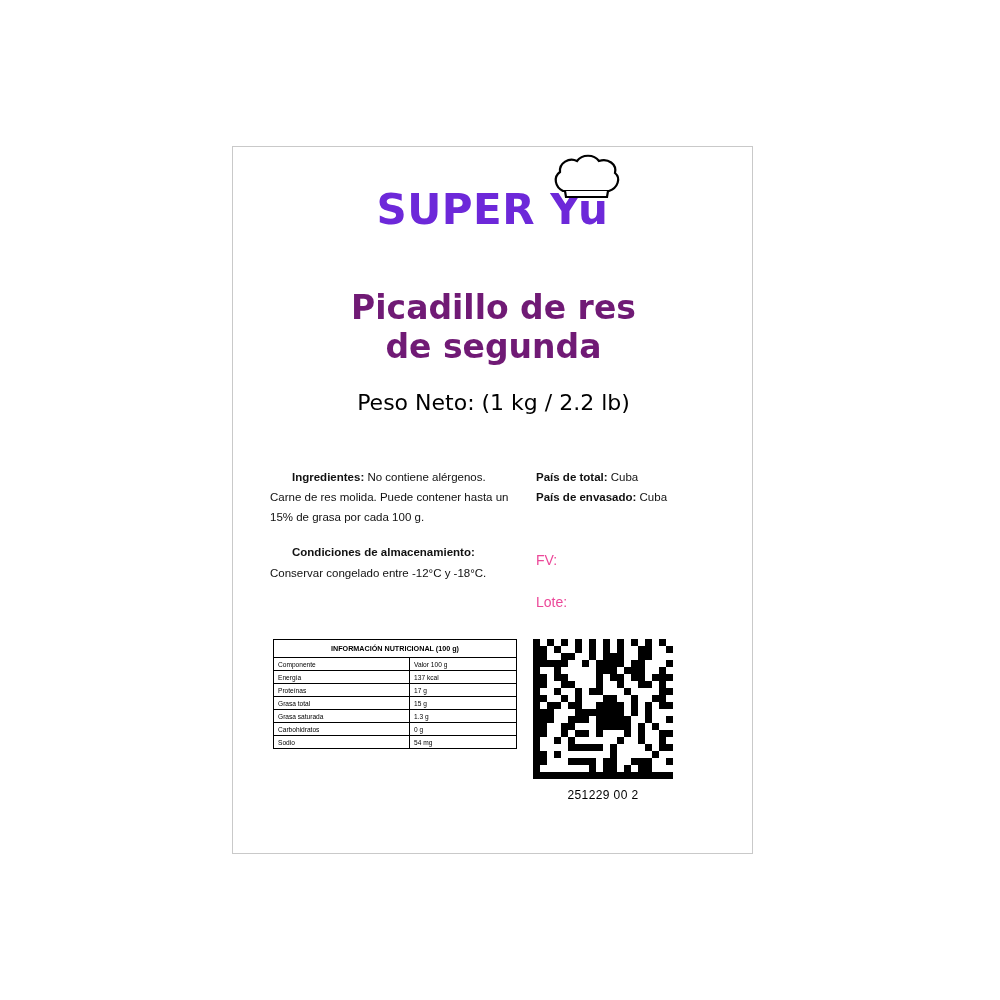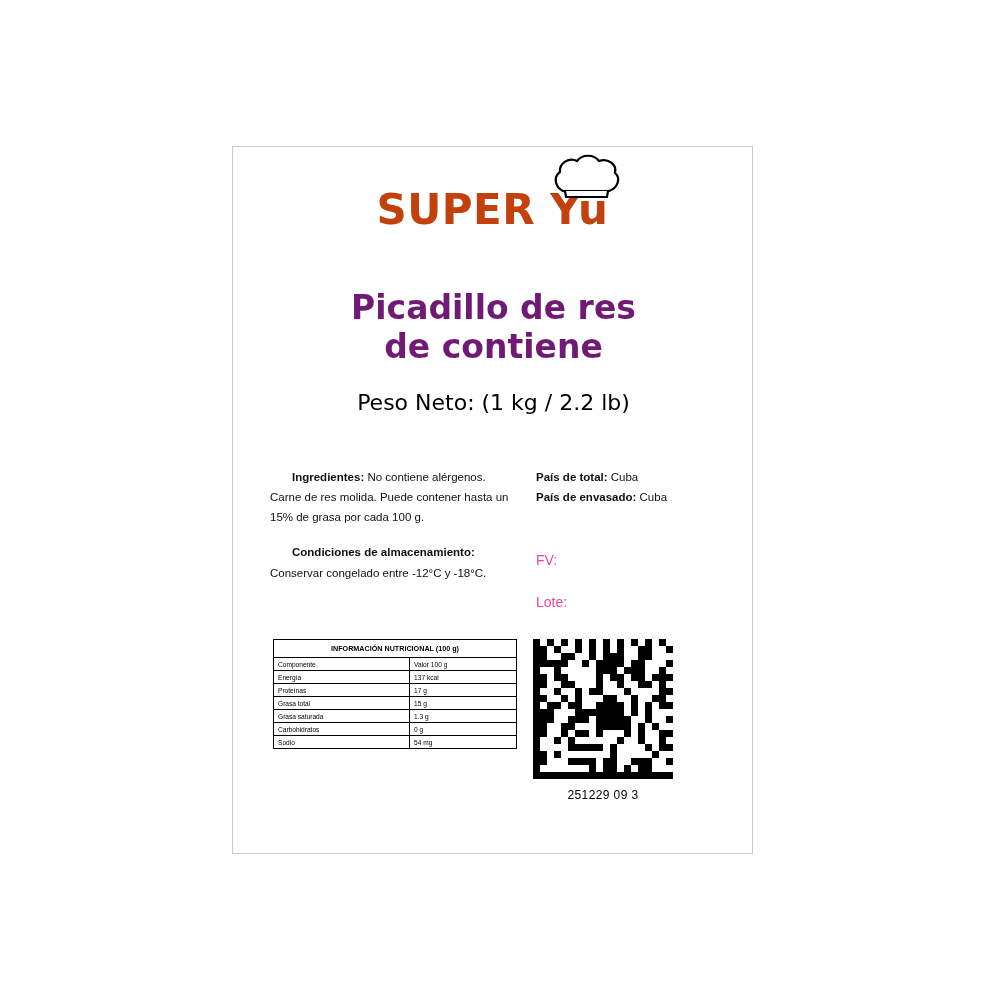--- a/index.html
+++ b/index.html
@@ -31,21 +31,21 @@
   }
   .brand-row {
     display: inline-block;
     position: relative;
   }
   .brand-name {
     font-family: "DejaVu Sans", sans-serif;
     font-size: 42px;
     font-weight: 700;
     letter-spacing: 0.5px;
-    color: #c2410c;
+    color: #6d28d9;
     line-height: 1;
   }
   .chef-hat {
     position: absolute;
     right: -12px;
     top: -36px;
     width: 72px;
     height: 46px;
   }
   
@@ -161,21 +161,21 @@
       <svg class="chef-hat" viewBox="0 0 72 46">
         <path d="M14 38 C6 34, 4 24, 11 19 C10 10, 20 4, 28 8 C33 1, 45 1, 50 8 C59 5, 68 11, 66 20 C72 25, 69 35, 60 38 Z" fill="#ffffff" stroke="#000000" stroke-width="2.2"></path>
         <path d="M15 38 L60 38" stroke="#000000" stroke-width="2.2" fill="none"></path>
         <path d="M16 38 L17 44 L58 44 L59 38" fill="#ffffff" stroke="#000000" stroke-width="2.2"></path>
       </svg>
     </div>
   </div>
 
   <div class="product-title">
     <div>Picadillo de res</div>
-    <div>de contiene</div>
+    <div>de segunda</div>
   </div>
 
   <div class="net-weight">Peso Neto: (1 kg / 2.2 lb)</div>
 
   <div class="info">
     <div class="para">
       <b>Ingredientes:</b><span> No contiene alérgenos. Carne de res molida. Puede contener hasta un 15% de grasa por cada 100 g.</span>
     </div>
     <div class="para">
       <b>Condiciones de almacenamiento:</b>
@@ -438,16 +438,16 @@
         <rect x="11" y="19" width="1" height="1" fill="#000"></rect>
         <rect x="12" y="19" width="1" height="1" fill="#000"></rect>
         <rect x="13" y="19" width="1" height="1" fill="#000"></rect>
         <rect x="14" y="19" width="1" height="1" fill="#000"></rect>
         <rect x="15" y="19" width="1" height="1" fill="#000"></rect>
         <rect x="16" y="19" width="1" height="1" fill="#000"></rect>
         <rect x="17" y="19" width="1" height="1" fill="#000"></rect>
         <rect x="18" y="19" width="1" height="1" fill="#000"></rect>
         <rect x="19" y="19" width="1" height="1" fill="#000"></rect>
       </svg>
-    <div class="dm-code">251229 09 3</div>
+    <div class="dm-code">251229 00 2</div>
   </div>
 
 </div>
 
 </body></html>

